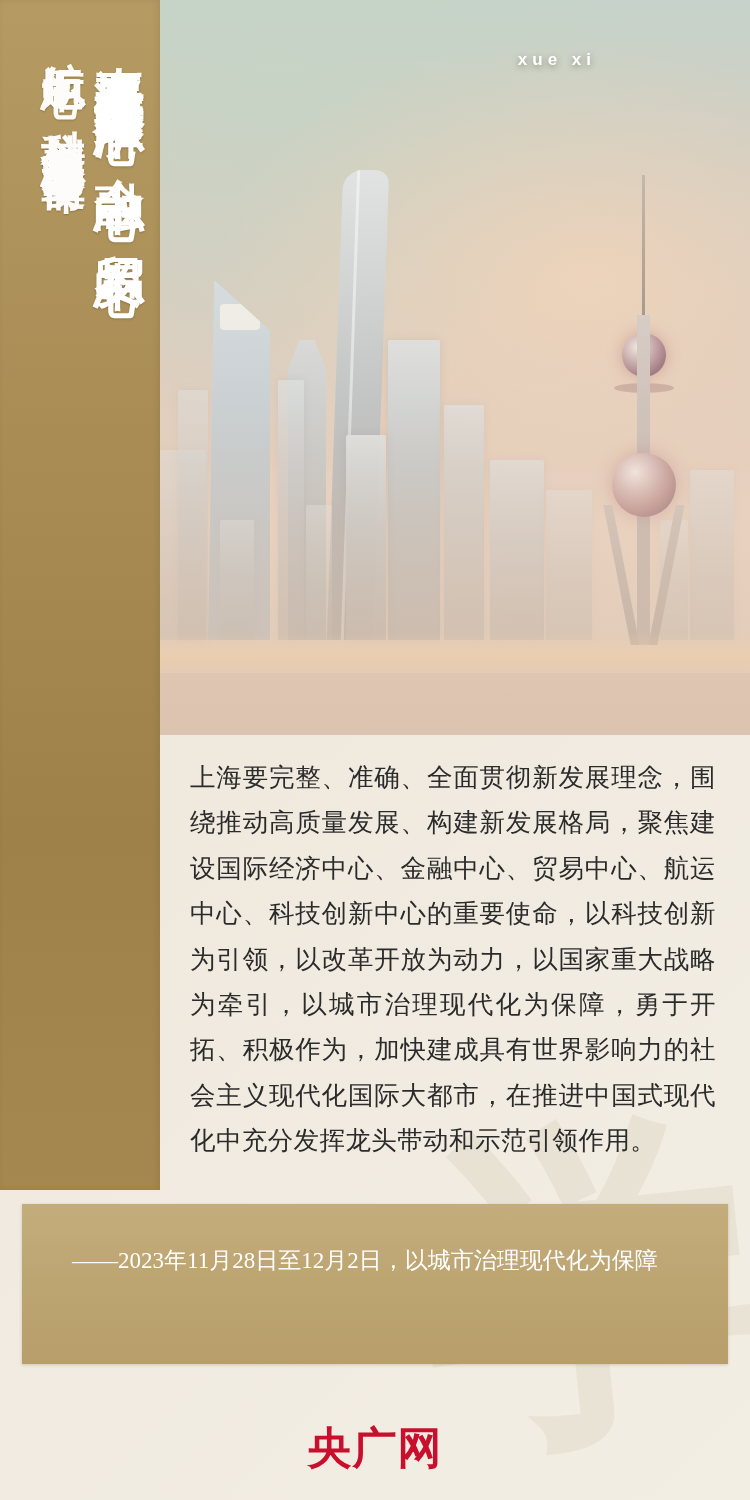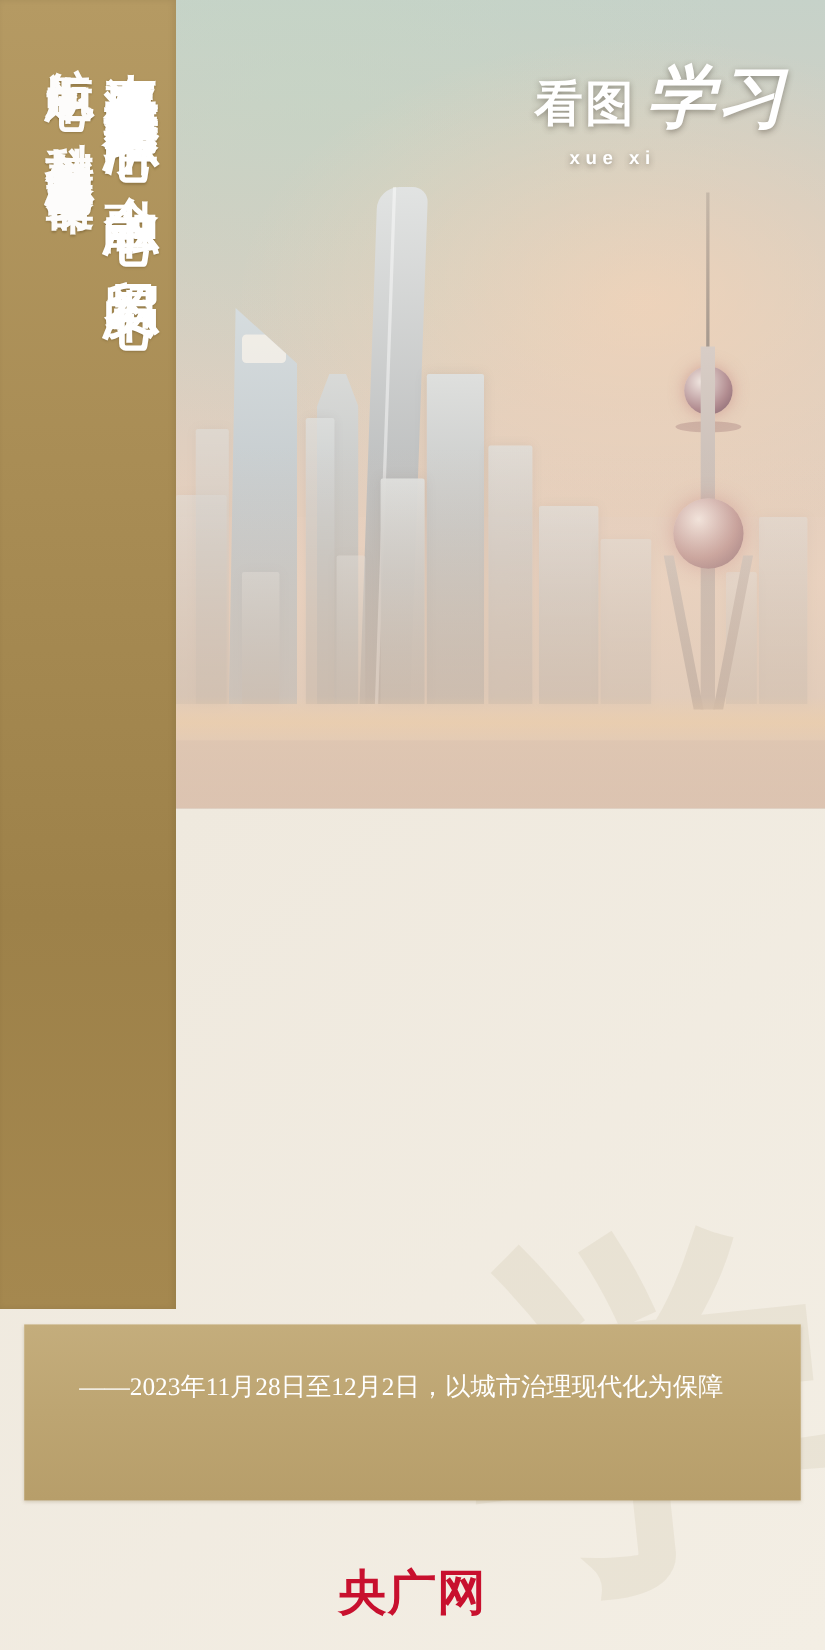--- a/index.html
+++ b/index.html
@@ -320,28 +320,25 @@
       <div class="ball-mid"></div>
       <div class="legL"></div>
       <div class="legR"></div>
     </div>
 
     <div class="lights"></div>
     <div class="water"></div>
     <div class="haze"></div>
 
     <div class="logo">
-      <div class="logo-row">
-        <span class="logo-kan">看图</span>
-        <span class="logo-xue">学习</span>
-      </div>
       <div class="logo-pinyin">xue xi</div>
     </div>
   </div>
 
+  <div class="body-text">上海要完整、准确、全面贯彻新发展理念，围绕推动高质量发展、构建新发展格局，聚焦建设国际经济中心、金融中心、贸易中心、航运中心、科技创新中心的重要使命，以科技创新为引领，以改革开放为动力，以国家重大战略为牵引，以城市治理现代化为保障，勇于开拓、积极作为，加快建成具有世界影响力的社会主义现代化国际大都市，在推进中国式现代化中充分发挥龙头带动和示范引领作用。</div>
 
   <div class="attrib">
     <div class="attrib-text">——2023年11月28日至12月2日，以城市治理现代化为保障</div>
   </div>
 
   <div class="footer">
     <div class="footer-logo">央广网</div>
   </div>
 
 </div>

